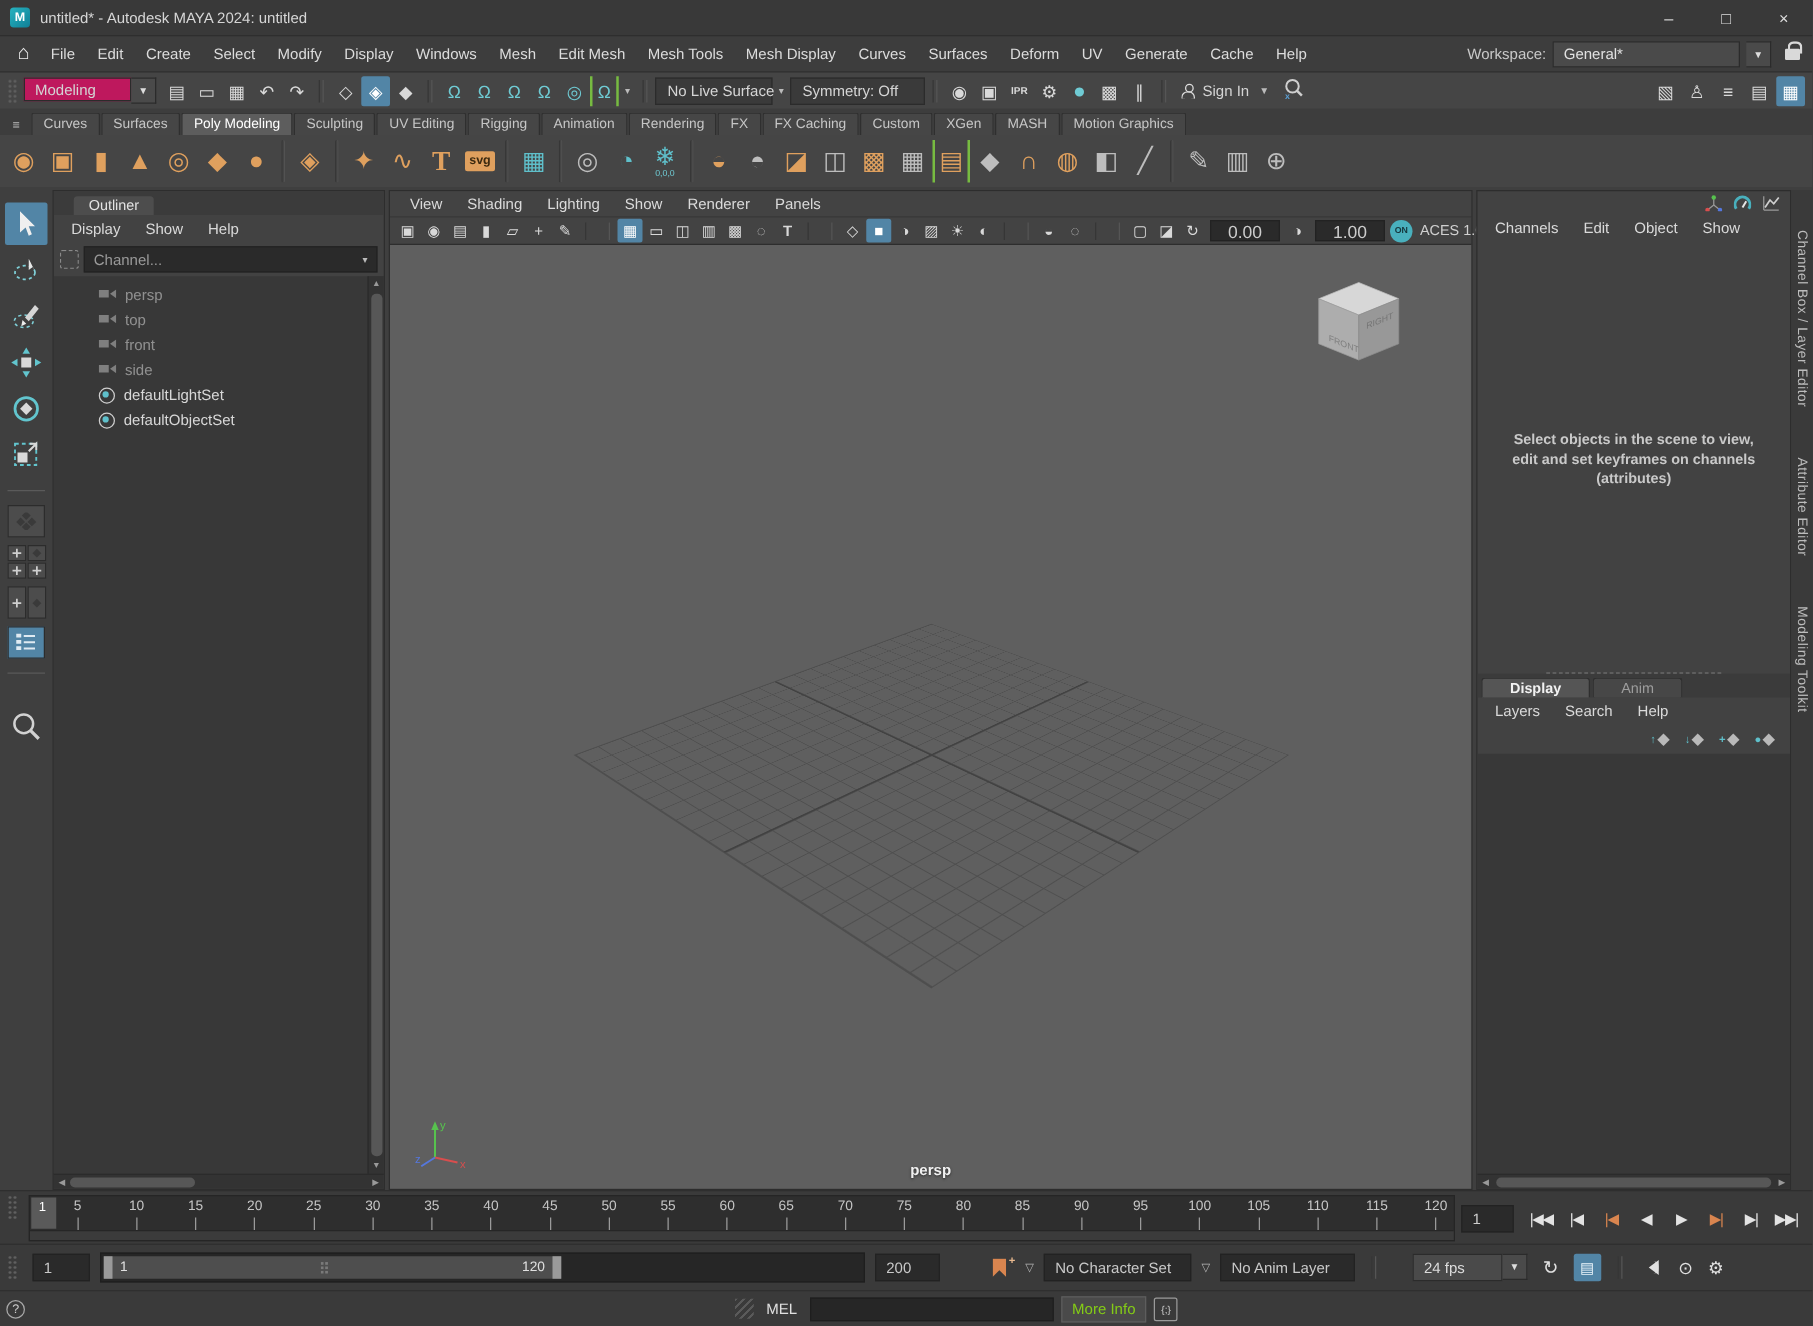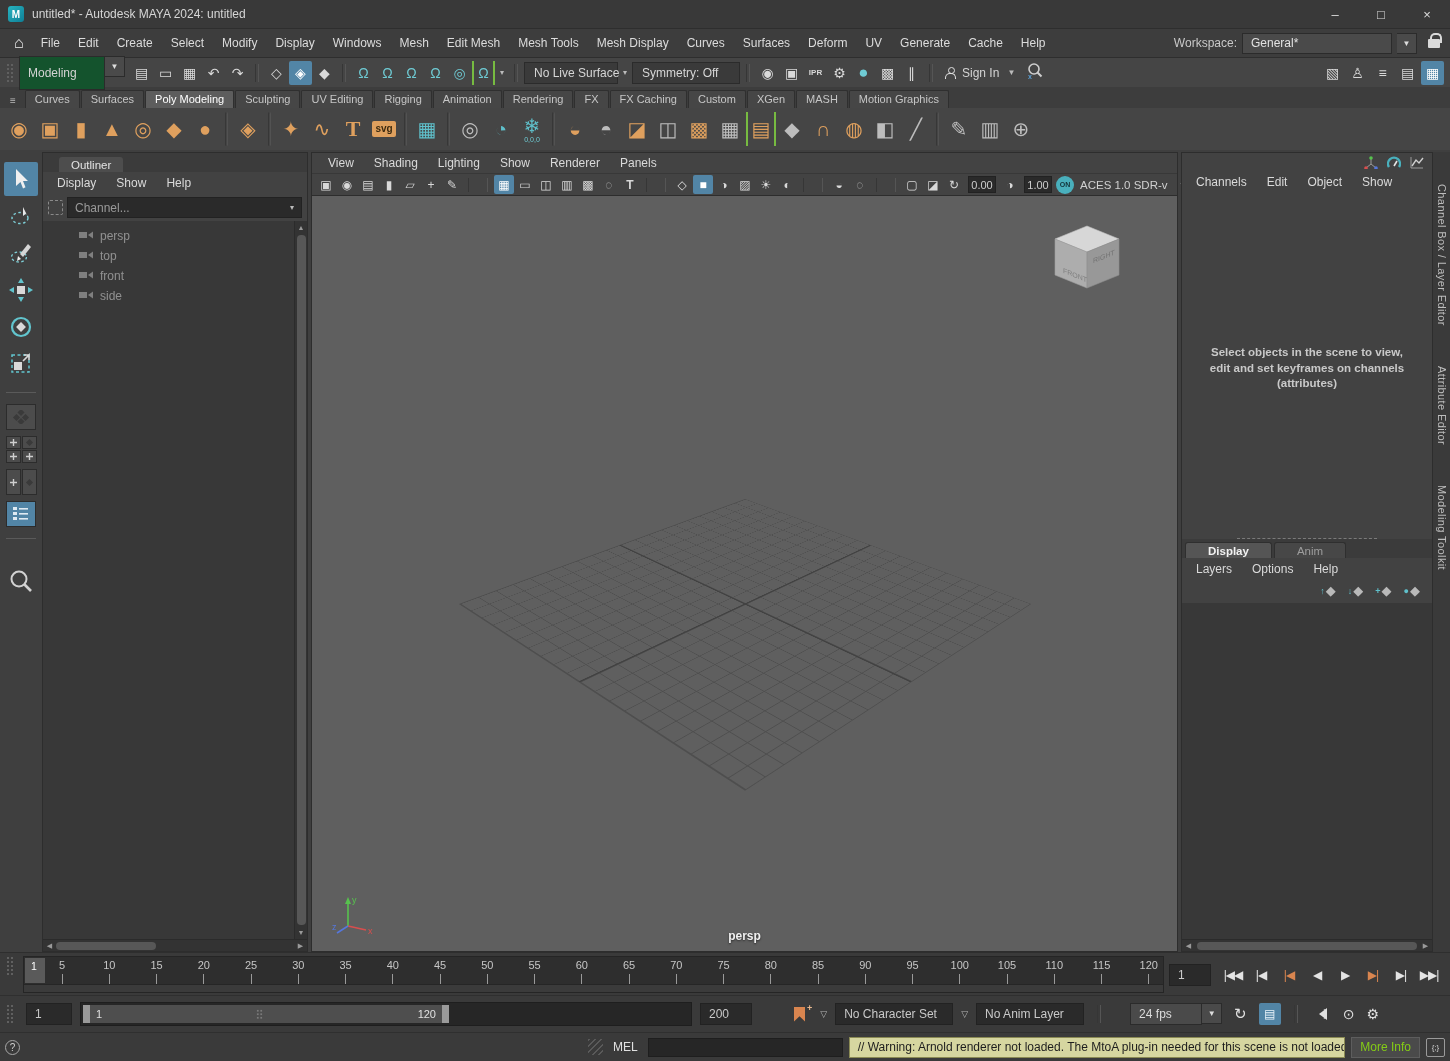--- a/index.html
+++ b/index.html
@@ -21,21 +21,21 @@
   .ws-label { color:#c9c9c9; }
   .ws-select { width:150px; height:21px; background:#4a4a4a; border:1px solid #2b2b2b; display:flex; align-items:center; padding:0 8px; color:#e2e2e2; }
   .dd-btn { width:20px; height:21px; background:#4a4a4a; border:1px solid #2b2b2b; border-left:0; display:grid; place-items:center; font-size:8px; color:#ddd; }
   .padlock { width:12px; height:9px; background:#d9d9d9; border-radius:1px; position:relative; margin-left:6px; }
   .padlock::before { content:""; position:absolute; top:-6px; left:2px; width:8px; height:8px; border:2px solid #d9d9d9; border-bottom:0; border-radius:5px 5px 0 0; }
 
   
   .statusline { height:30px; background:#454545; border-top:1px solid #2e2e2e; display:flex; align-items:center; padding:0 6px 0 2px; gap:1px; }
   .grip { width:8px; height:20px; background:radial-gradient(#606060 1px,transparent 1.2px); background-size:4px 4px; margin:0 4px; flex:none; }
   .mode-wrap { display:flex; margin-right:4px; }
-  .mode-box { width:86px; height:34px; background:#14532d; border:1px solid #2b2b2b; display:flex; align-items:center; padding:0 8px; }
+  .mode-box { width:86px; height:19px; background:#be185d; border:1px solid #2b2b2b; display:flex; align-items:center; padding:0 8px; }
   .icon-strip { display:flex; align-items:center; gap:1px; }
   .icon-btn { min-width:23px; height:24px; display:inline-flex; flex-direction:column; align-items:center; justify-content:center; font-size:14px; color:#d9d9d9; border-radius:2px; line-height:1; }
   .icon-btn.active { background:#5285a6; color:#fff; }
   .icon-btn.teal { color:#6fcbd4; }
   .icon-btn.big { font-size:17px; }
   .icon-btn.txtsm { font-size:8px; font-weight:bold; letter-spacing:0; }
   .icon-btn.caret { font-size:8px; min-width:12px; color:#bbb; }
   .icon-btn.divider { min-width:0; width:4px; height:18px; border-left:1px solid #363636; border-right:1px solid #555; margin:0 5px; border-radius:0; }
   .icon-btn.bracket { border-left:2px solid #77bb41; border-right:2px solid #77bb41; border-radius:0; padding:0 2px; }
   .sl-field { height:22px; background:#3a3a3a; border:1px solid #2b2b2b; display:flex; align-items:center; padding:0 9px; color:#d6d6d6; white-space:nowrap; }
@@ -99,21 +99,21 @@
   .hscroll .thumb { height:8px; background:#575757; border-radius:4px; }
 
   
   .viewport { flex:1; display:flex; flex-direction:column; border:1px solid #2d2d2d; margin:0 3px; min-width:0; }
   .vp-menus { height:20px; background:#434343; display:flex; align-items:center; padding-left:6px; flex:none; }
   .vp-menus span { padding:0 10px; color:#dadada; }
   .vp-toolbar { height:23px; background:#434343; border-top:1px solid #383838; border-bottom:1px solid #2d2d2d; display:flex; align-items:center; padding:0 4px; gap:1px; flex:none; }
   .vp-toolbar .icon-btn { min-width:20px; height:19px; font-size:12px; }
   .vp-toolbar .icon-btn.divider { width:4px; height:14px; }
   .vp-right { margin-left:auto; display:flex; align-items:center; gap:4px; }
-  .vp-field { width:28px; height:17px; background:#2a2a2a; border:1px solid #222; color:#ccc; display:flex; align-items:center; justify-content:center; font-size:11px; }
+  .vp-field { width:56px; height:17px; background:#2a2a2a; border:1px solid #222; color:#ccc; display:flex; align-items:center; justify-content:center; font-size:14px; }
   .on-badge { width:18px; height:18px; border-radius:50%; background:#49b0bd; color:#14343a; font-size:7px; font-weight:bold; display:grid; place-items:center; }
   .aces { color:#d0d0d0; font-size:11.5px; white-space:nowrap; padding:0 2px; }
   .vp-canvas { flex:1; position:relative; background:#5f5f5f; overflow:hidden; }
   .grid-wrap { position:absolute; left:50%; top:54%; width:0; height:0; }
   .grid-plane { position:absolute; left:-220px; top:-220px; width:440px; height:440px;
     transform:perspective(900px) rotateX(62deg) rotateZ(45deg) scale(.92);
     background:
       linear-gradient(#424242 0 0) center/100% 2px no-repeat,
       linear-gradient(90deg,#424242 0 0) center/2px 100% no-repeat,
       repeating-linear-gradient(0deg,#4e4e4e 0 1px,transparent 1px 22px),
@@ -644,20 +644,32 @@
             </div>
 
             <div class="o-item dim" data-name="outliner-item-camera">
               <span data-name="camera-icon"><svg width="14" height="10">
                   <rect x="0" y="2" width="8" height="6" fill="#b9b9b9"></rect>
                   <path d="M14 1.5 L9 5 L14 8.5 Z" fill="#b9b9b9"></path>
                 </svg></span>
               <span>side</span>
             </div>
           </div>
+        <div>
+
+            <div class="o-item" data-name="outliner-item-set">
+              <span class="set-icon" data-name="set-icon"></span>
+              <span>defaultLightSet</span>
+            </div>
+
+            <div class="o-item" data-name="outliner-item-set">
+              <span class="set-icon" data-name="set-icon"></span>
+              <span>defaultObjectSet</span>
+            </div>
+          </div>
       </div>
       <div class="vscroll" data-name="outliner-vertical-scrollbar">
         <span class="arr" data-name="scroll-up-arrow">▲</span>
         <span class="thumb" data-name="scrollbar-thumb"></span>
         <span class="arr" data-name="scroll-down-arrow">▼</span>
       </div>
     </div>
     <div class="hscroll" data-name="outliner-horizontal-scrollbar">
       <span class="arr" data-name="scroll-left-arrow">◀</span>
       <span class="thumb" style="width:100px" data-name="scrollbar-thumb"></span>
@@ -835,21 +847,21 @@
 (attributes)</div>
     <div class="rp-dash" data-name="divider"></div>
     <div class="le-tabs" data-name="layer-editor-tabs">
 
     <span class="le-tab active" data-name="layer-editor-tab"><span>Display</span></span>
         <span class="le-tab" data-name="layer-editor-tab"><span>Anim</span></span>
       </div>
     <div class="panel-menus" data-name="layer-editor-menus">
 
     <span data-name="layer-editor-menu-item">Layers</span>
-        <span data-name="layer-editor-menu-item">Options</span>
+        <span data-name="layer-editor-menu-item">Search</span>
         <span data-name="layer-editor-menu-item">Help</span>
       </div>
     <div class="le-icons" data-name="layer-editor-buttons">
 
     <span class="le-icon" data-name="layer-move-up-button">
           <span class="badge">↑</span>
           <span>◆</span>
         </span>
         <span class="le-icon" data-name="layer-move-down-button">
           <span class="badge">↓</span>
@@ -1032,16 +1044,15 @@
     <span class="animprefs" data-name="animation-preferences-icon">⚙</span>
   </div>
 </div>
 
 <div class="cmd-row" data-name="command-line-row">
   <span class="help-icon" data-name="help-icon">?</span>
   <span class="cmd-spacer" data-name="help-line"></span>
   <span class="diag-grip" data-name="resize-grip"></span>
   <span class="mel-label" data-name="command-language-label">MEL</span>
   <input class="cmd-input" data-name="mel-command-input" value="" style="">
-  <span class="cmd-warning" data-name="warning-message">// Warning: Arnold renderer not loaded. The MtoA plug-in needed for this scene is not loaded</span>
   <span class="more-info" data-name="more-info-button">More Info</span>
   <span class="script-icon" data-name="script-editor-icon">{;}</span>
 </div>
 
 </body></html>

